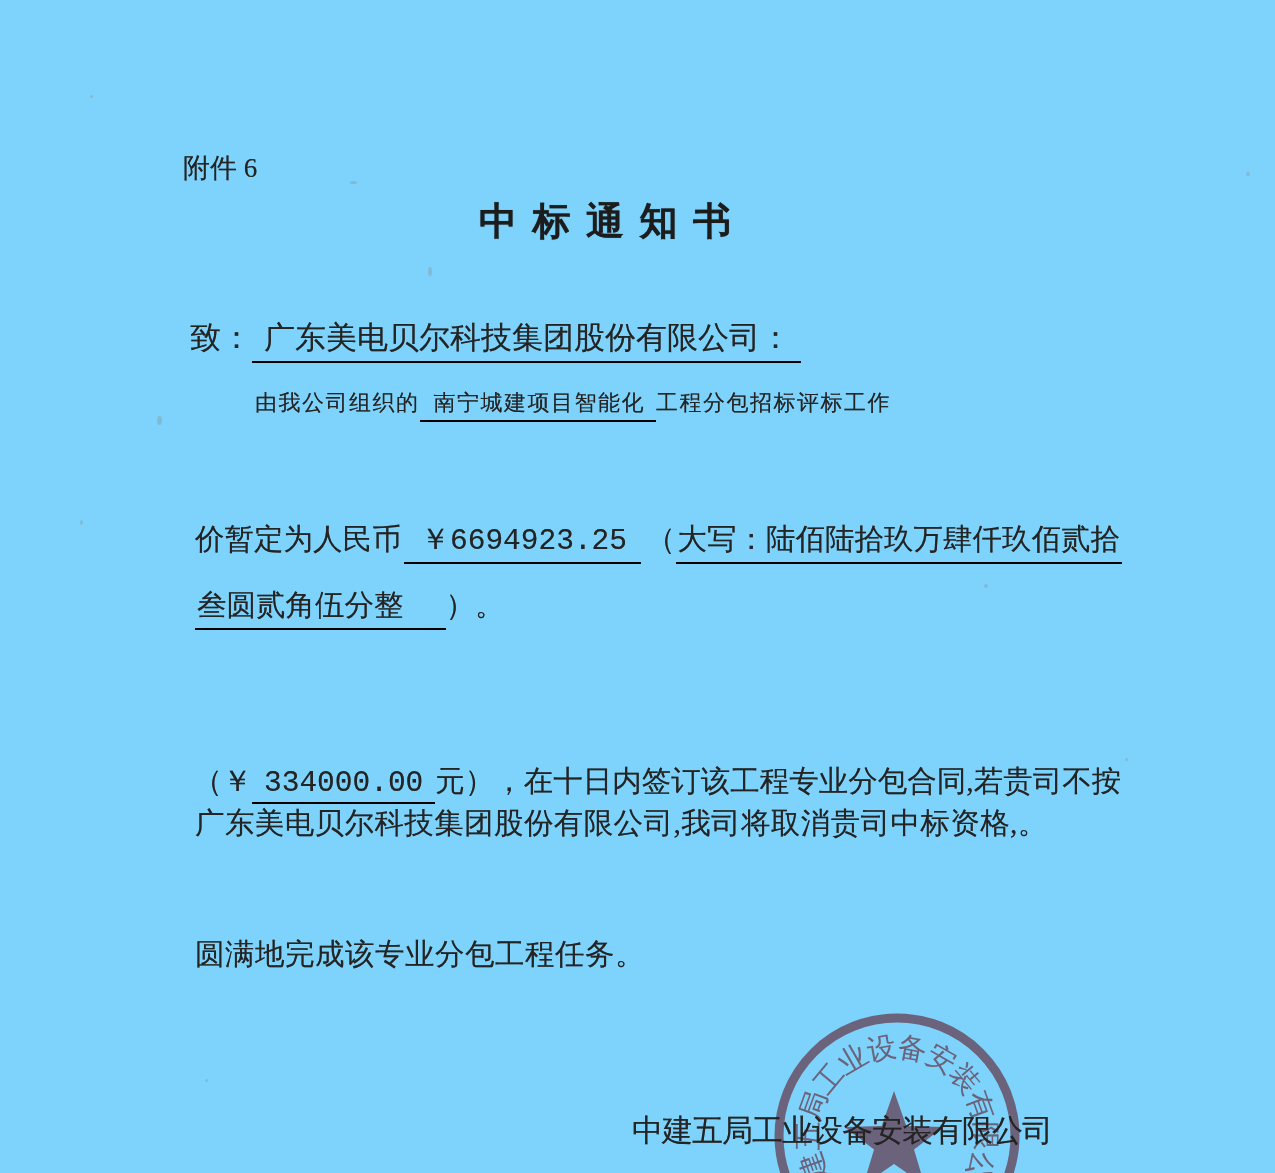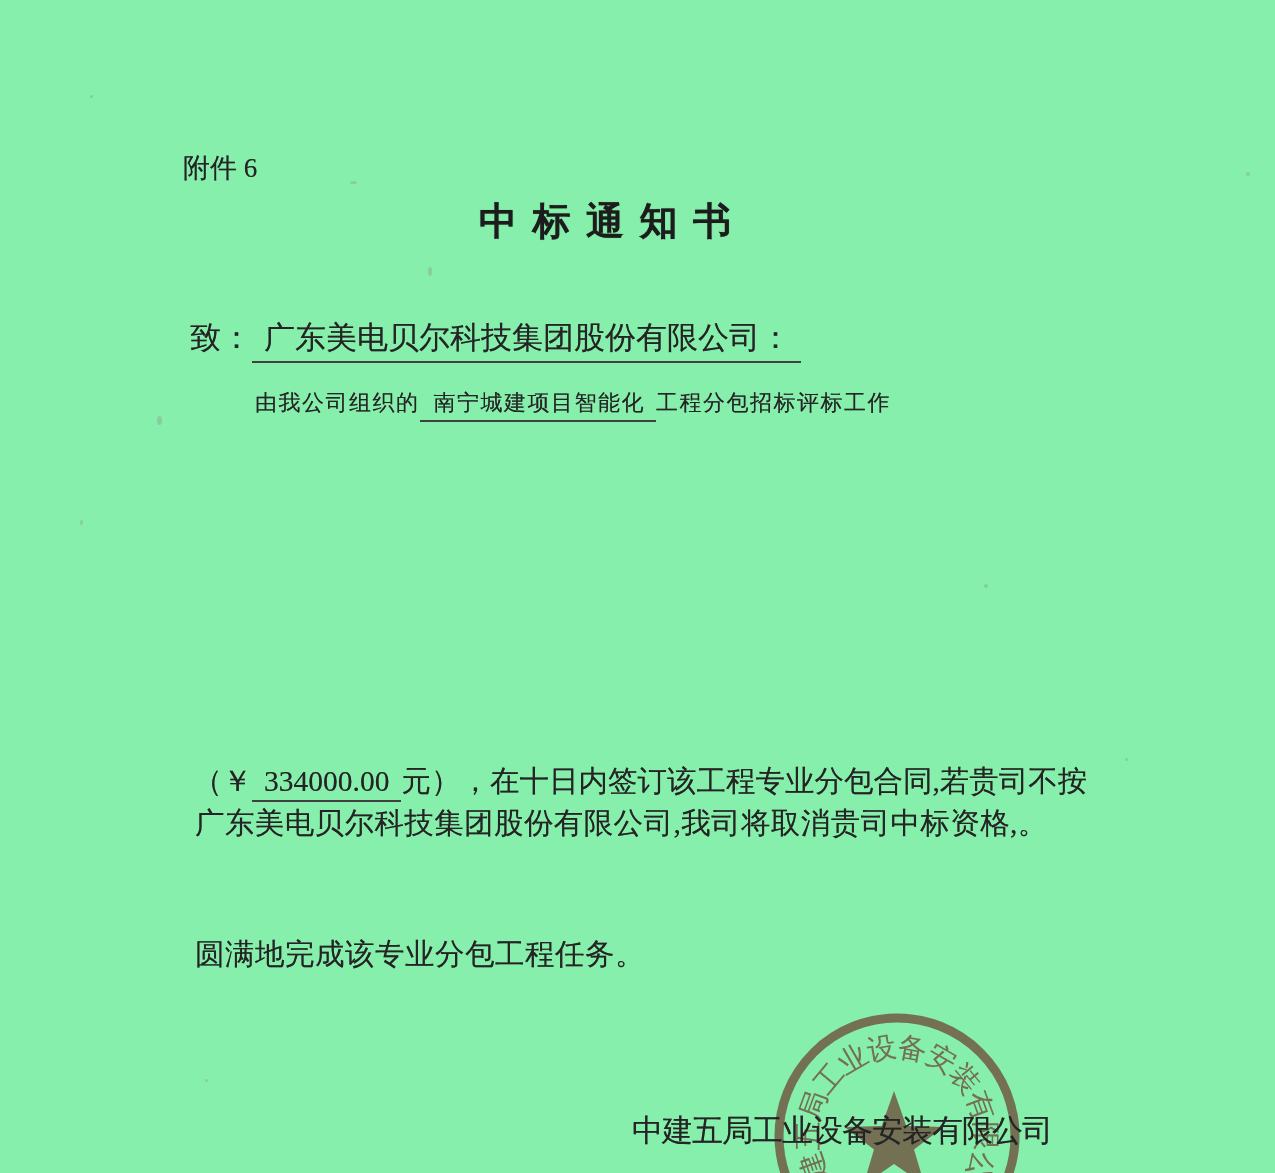--- a/index.html
+++ b/index.html
@@ -4,32 +4,33 @@
 <style>
   html,body{margin:0;padding:0;}
   body{
     width:1275px;height:1173px;
     background:#f6f6f4;
     font-family:"Liberation Serif","DejaVu Serif",serif;
     position:relative;
   }
   .page{
     position:absolute;left:0;top:0;width:1275px;height:1173px;
-    background:#86efac;
+    background:#7dd3fc;
     overflow:hidden;
   }
   .line{
     position:absolute;
     white-space:nowrap;
     color:#242424;
     text-shadow:0 0 .5px rgba(45,45,45,.55);
   }
   .u{
-    border-bottom:2px solid #404040;
+    border-bottom:2px solid #000000;
     display:inline-block;
+    font-family:Liberation Mono, monospace;
   }
   .attachment{left:183px;top:150px;font-size:27px;}
   .doc-title{
     left:479px;top:196px;
     font-size:38px;font-weight:bold;
     letter-spacing:3px;color:#1c1c1c;
     text-shadow:0 0 .7px rgba(20,20,20,.7);
   }
   .l-zhi{left:190px;top:317px;font-size:31px;}
   .l-zhi .u{padding:0 10px 2px 12px;}
@@ -64,21 +65,23 @@
 
   <div class="line attachment">附件 6</div>
 
   <div class="line doc-title">中  标  通  知  书</div>
 
   <div class="line l-zhi"><span>致：</span><span class="u">广东美电贝尔科技集团股份有限公司：</span></div>
 
   <div class="line l-p1a"><span class="pre">由我公司组织的</span><span class="u">南宁城建项目智能化</span><span>工程分包招标评标工作</span></div>
 
 
+  <div class="line l-p1c"><span>价暂定为人民币</span><span class="u u-amt">￥6694923.25</span><span class="paren">（</span><span class="u u-caps">大写：陆佰陆拾玖万肆仟玖佰贰拾</span></div>
 
+  <div class="line l-p1d"><span class="u">叁圆贰角伍分整</span><span>）。</span></div>
 
 
   <div class="line l-p2b"><span>（￥</span><span class="u">334000.00</span><span>元）</span><span>，在十日内签订该工程专业分包合同,若贵司不按</span></div>
 
   <div class="line l-p2c">广东美电贝尔科技集团股份有限公司,我司将取消贵司中标资格,。</div>
 
 
   <div class="line l-p3b">圆满地完成该专业分包工程任务。</div>
 
   <div class="line l-company">中建五局工业设备安装有限公司</div>

